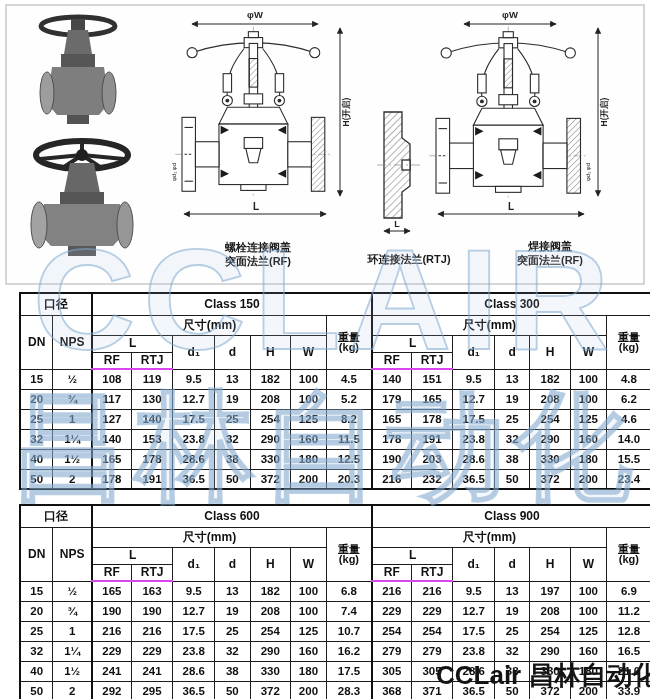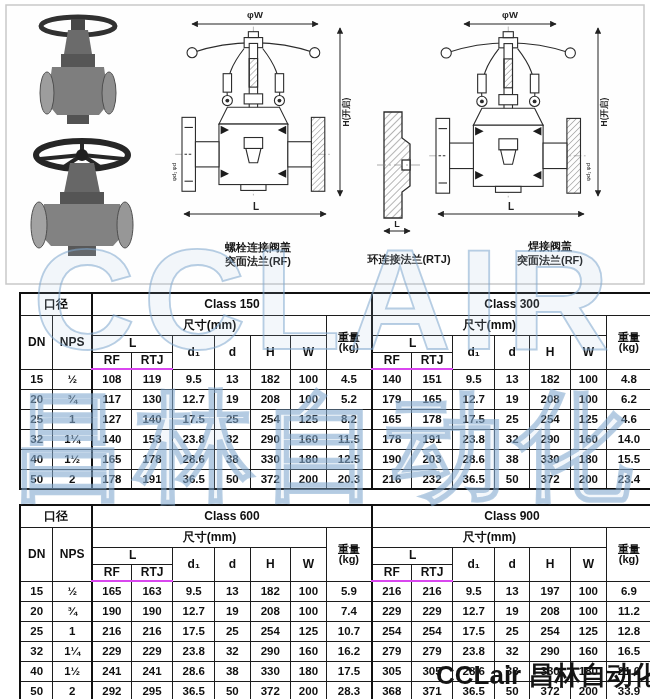--- a/index.html
+++ b/index.html
@@ -378,21 +378,21 @@
   <tbody>
       <tr>
         <td>15</td>
         <td>½</td>
         <td class="sep">165</td>
         <td>163</td>
         <td>9.5</td>
         <td>13</td>
         <td>182</td>
         <td>100</td>
-        <td>5.9</td>
+        <td>6.8</td>
         <td class="sep">216</td>
         <td>216</td>
         <td>9.5</td>
         <td>13</td>
         <td>197</td>
         <td>100</td>
         <td>6.9</td>
       </tr>
       <tr>
         <td>20</td>

